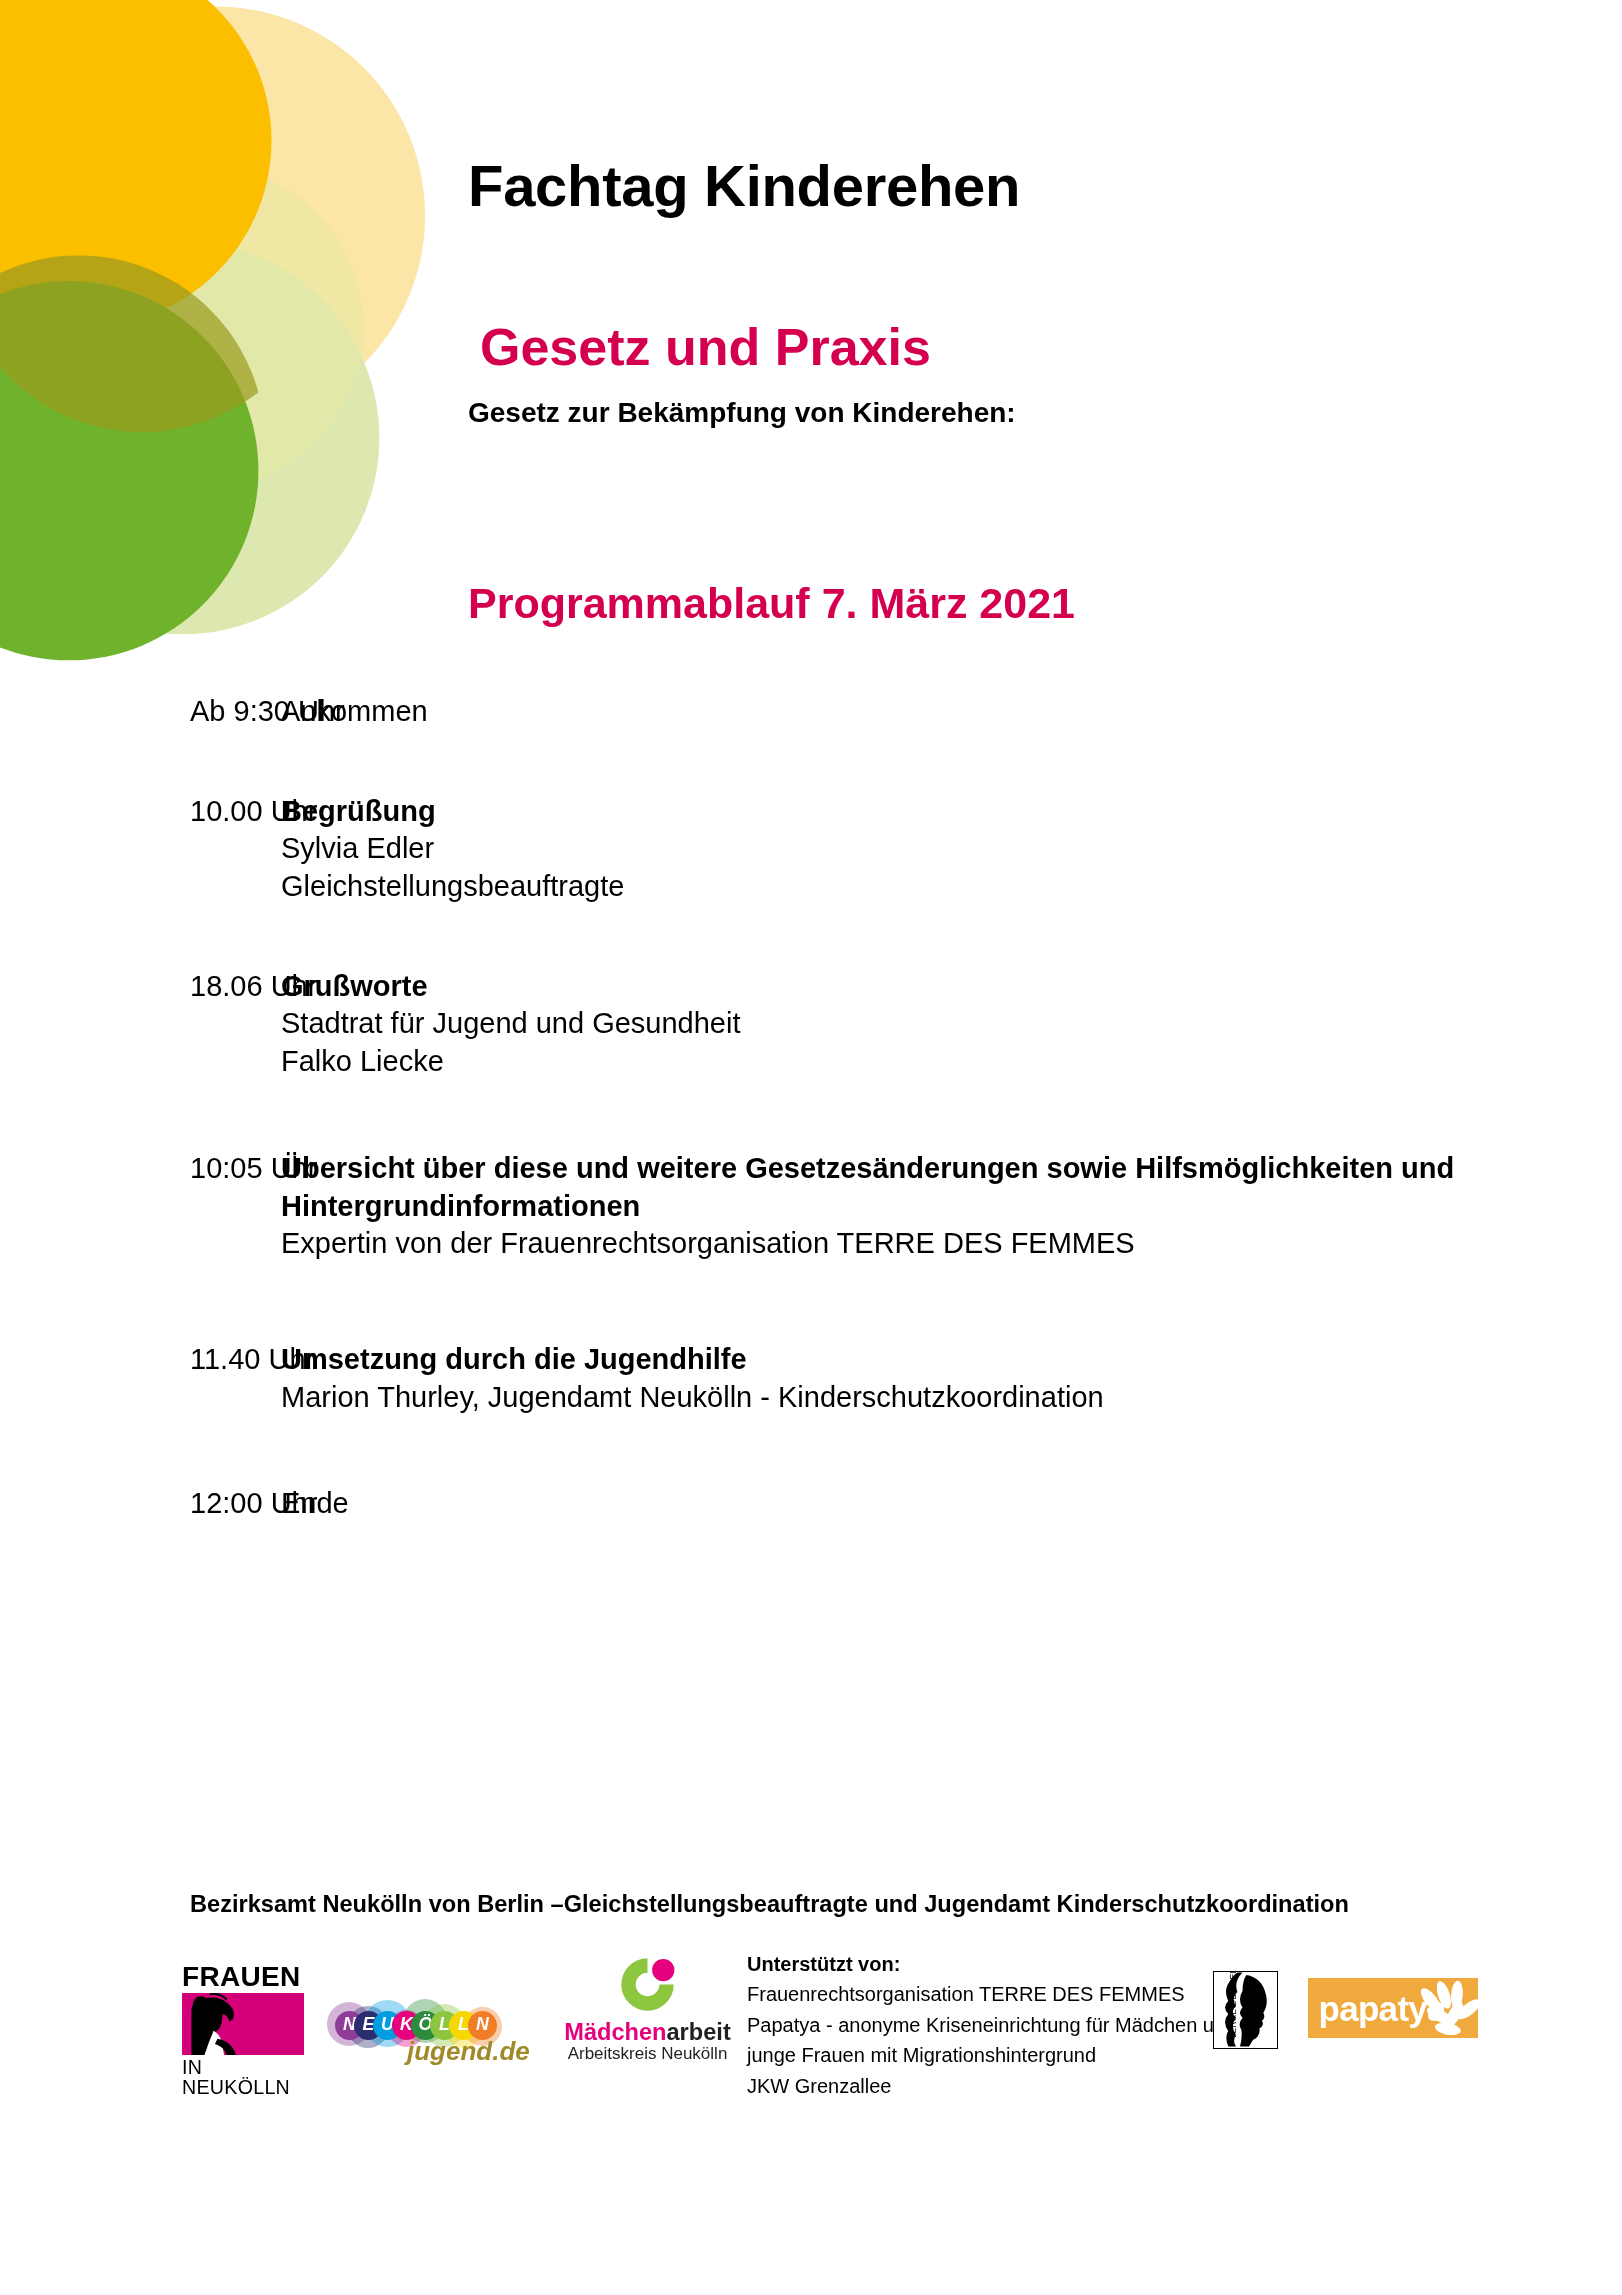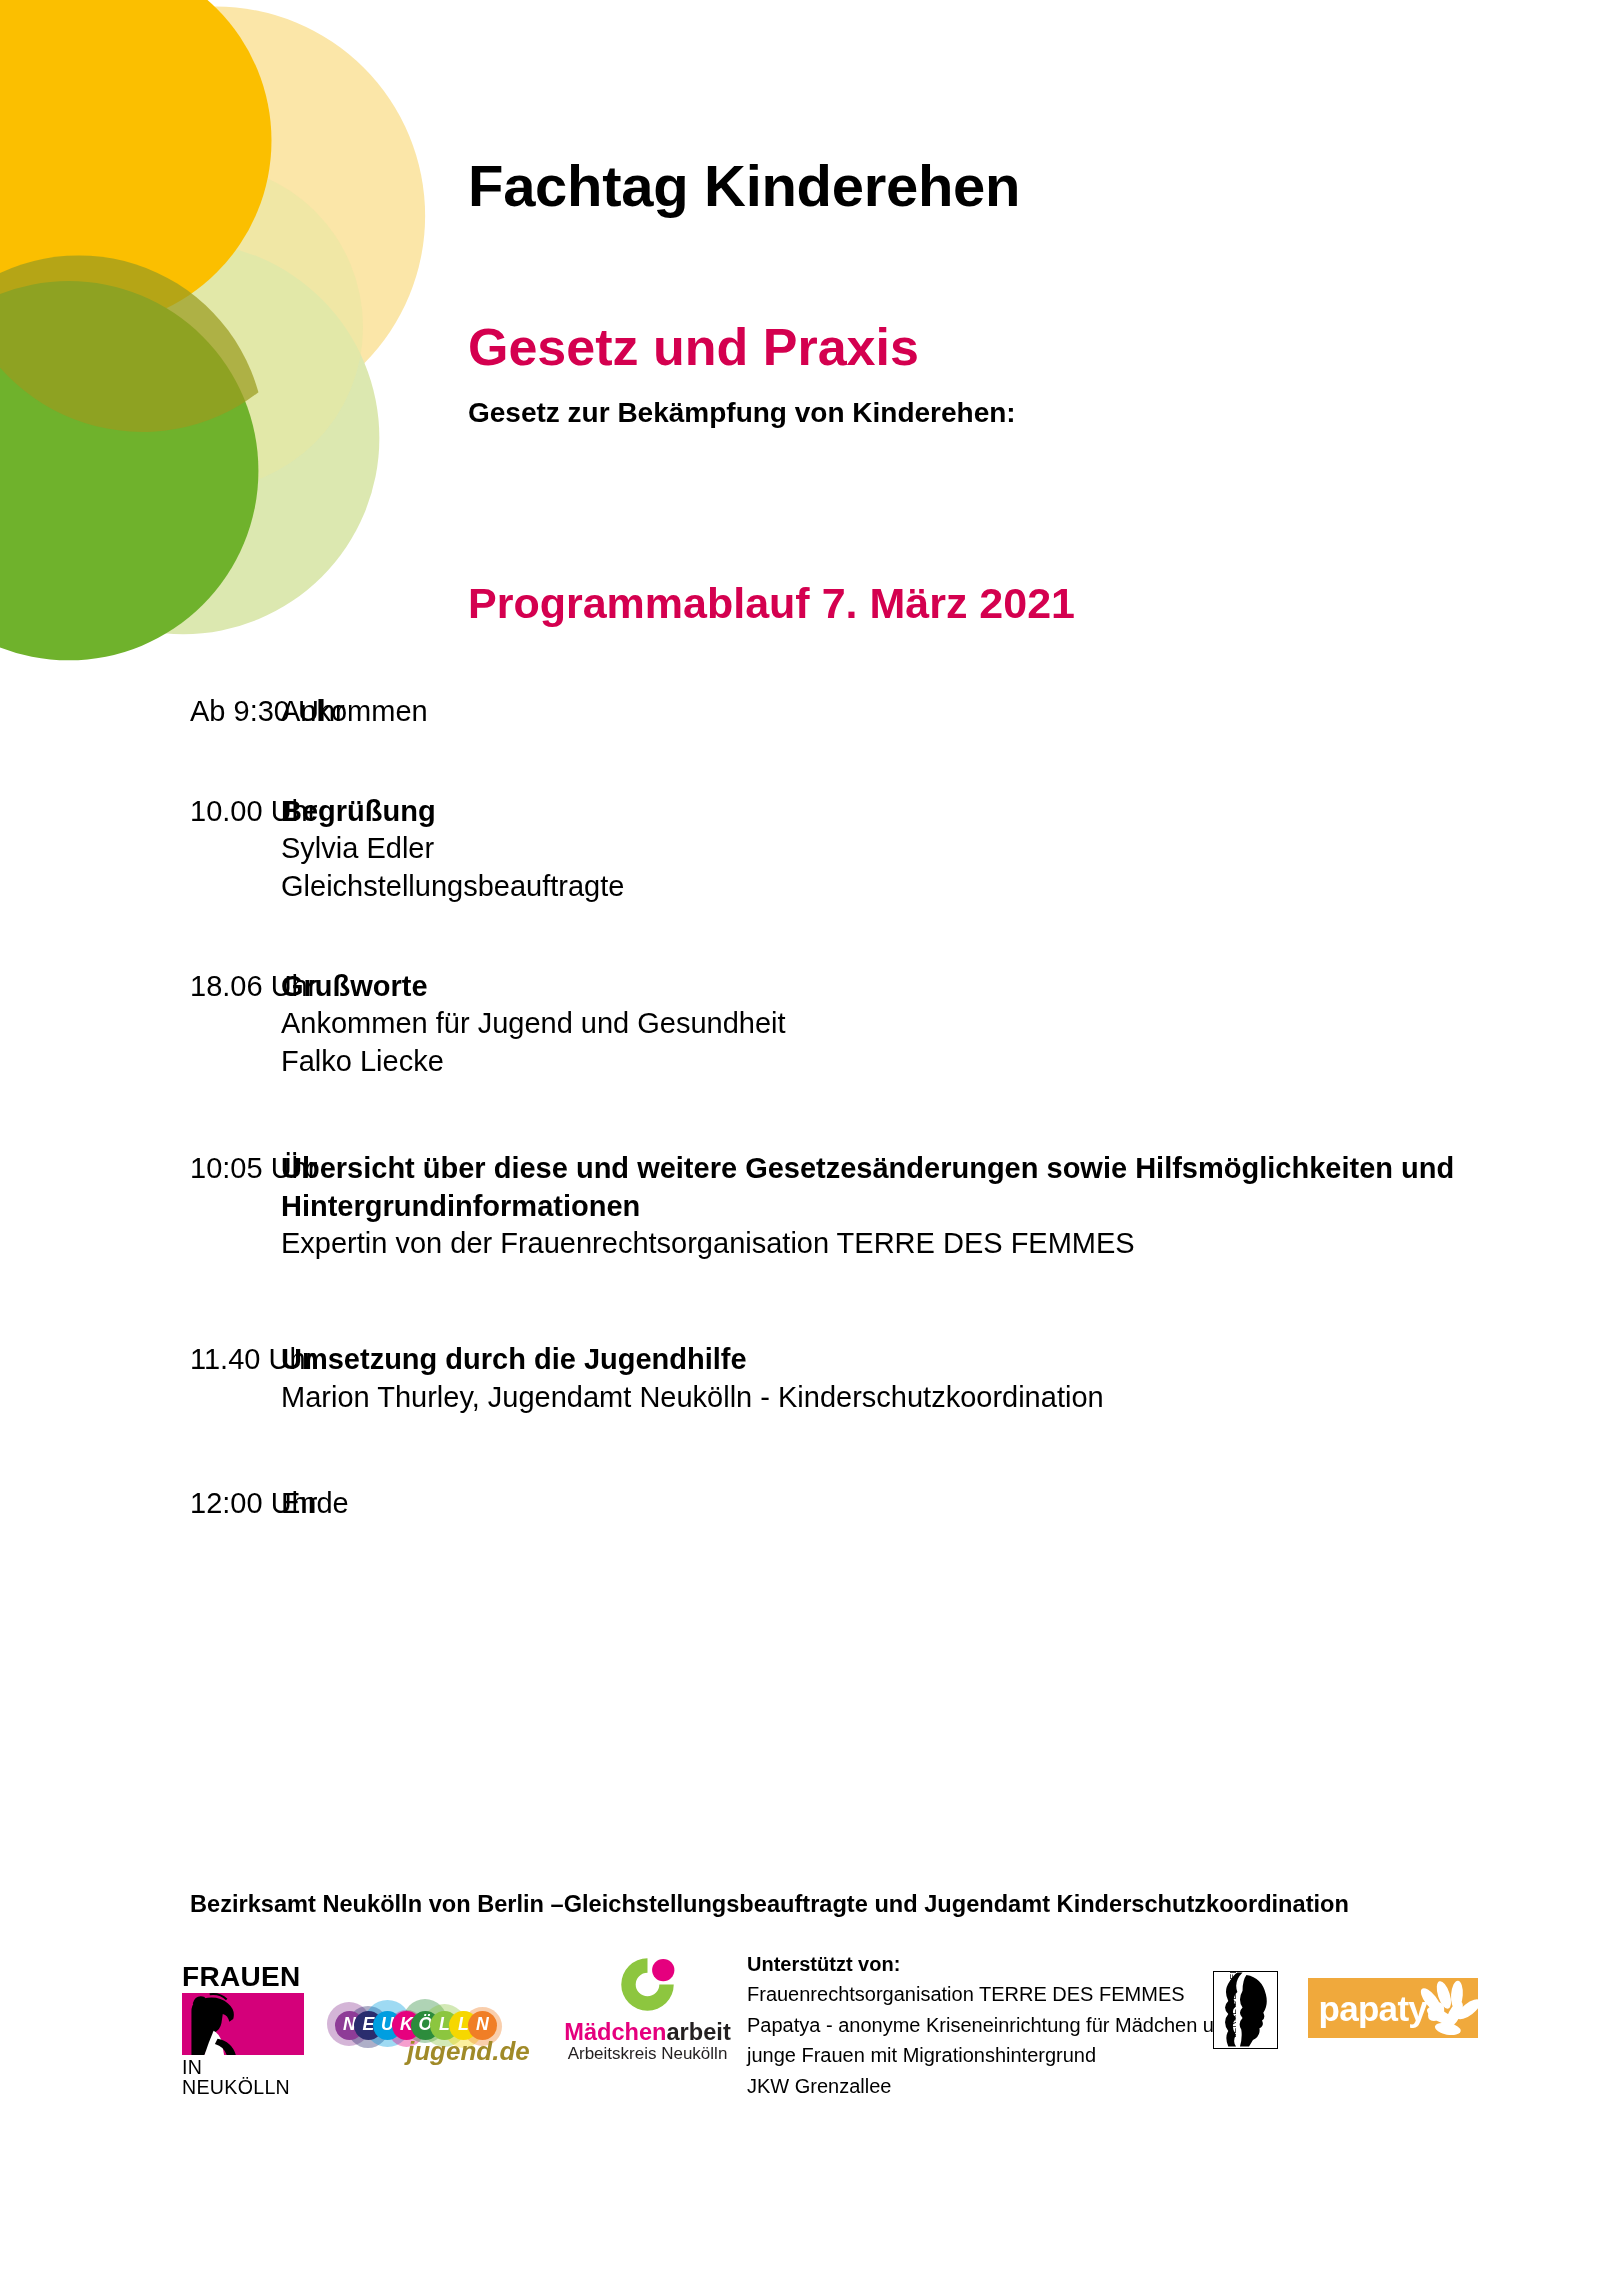--- a/index.html
+++ b/index.html
@@ -18,21 +18,21 @@
 
   
   .hd-wrap { position:absolute; left:468px; top:0; width:1112px; }
   .h-main {
     font-size:58px; font-weight:bold; color:#000;
     letter-spacing:-0.3px; line-height:1.0;
     position:absolute; top:157px; left:0; white-space:nowrap;
   }
   .h-pink {
     font-size:52px; font-weight:bold; color:#D4004F;
-    line-height:1.0; position:absolute; top:321px; left:0; white-space:nowrap;
+    line-height:1.0; position:absolute; top:321px; left:12px; white-space:nowrap;
   }
   .h-sub {
     font-size:28px; font-weight:bold; color:#000;
     line-height:1.0; position:absolute; top:399px; left:0; white-space:nowrap;
   }
   .h-date {
     font-size:43px; font-weight:bold; color:#D4004F;
     line-height:1.0; position:absolute; top:582px; left:0; white-space:nowrap;
   }
 
@@ -163,21 +163,21 @@
         <span class="ttl"> Begrüßung</span>
         <span class="ln">Sylvia Edler</span>
         <span class="ln">Gleichstellungsbeauftragte</span>
       </div>
     </div>
     <div class="gap-s"></div>
     <div class="row">
       <div class="col-time">18.06 Uhr</div>
       <div class="col-body">
         <span class="ttl">Grußworte</span>
-        <span class="ln">Ankommen für Jugend und Gesundheit</span>
+        <span class="ln">Stadtrat für Jugend und Gesundheit</span>
         <span class="ln">Falko Liecke</span>
       </div>
     </div>
     <div class="gap-l"></div>
     <div class="row">
       <div class="col-time">10:05 Uhr</div>
       <div class="col-body">
         <span class="ttl">Übersicht über diese und weitere Gesetzesänderungen sowie Hilfsmöglichkeiten und Hintergrundinformationen</span>
         <span class="ln">Expertin von der Frauenrechtsorganisation TERRE DES FEMMES</span>
       </div>

